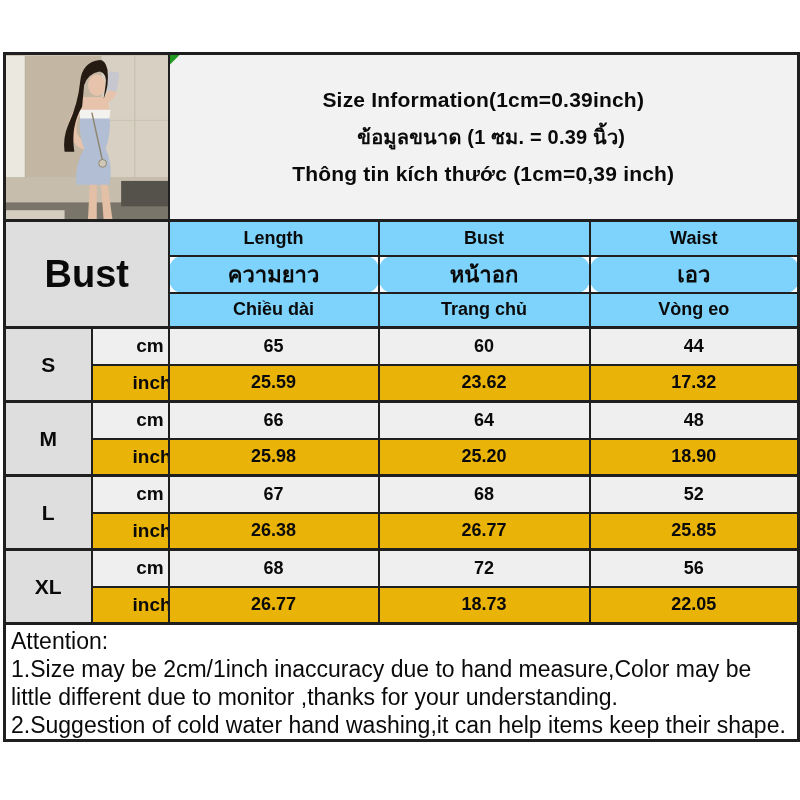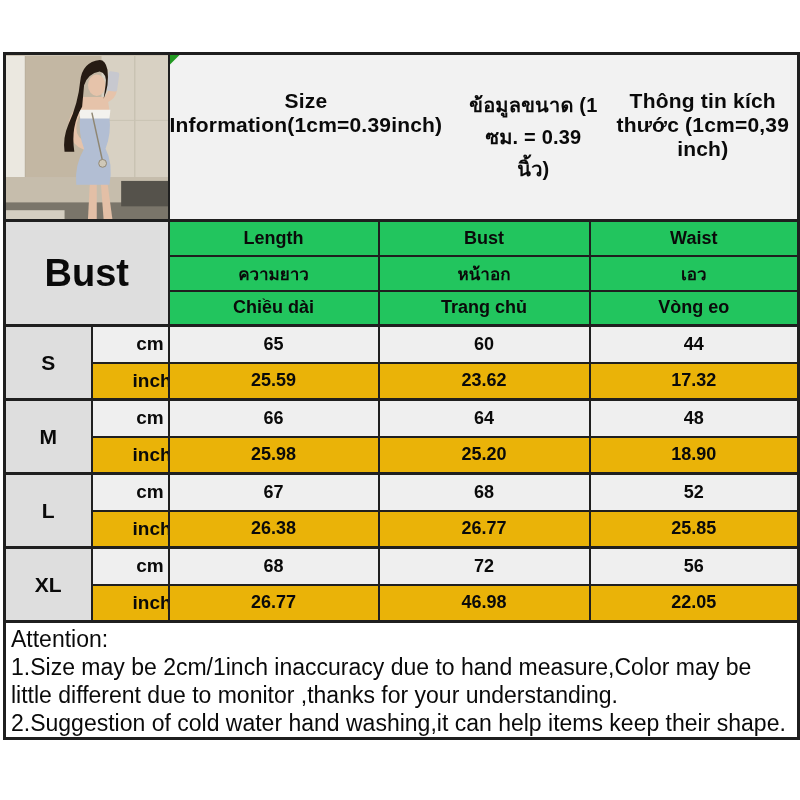--- a/index.html
+++ b/index.html
@@ -14,29 +14,29 @@
   table.size-table{border-collapse:collapse;table-layout:fixed;width:794px;
     border:3px solid var(--border);}
   td{border:2px solid var(--border);text-align:center;vertical-align:middle;
     overflow:hidden;padding:0;}
   tr.sep td{border-top-width:3px;}
 
   
   .photo-cell{height:167px;padding:0;background:#cdc4b4;}
   .photo-cell svg{display:block;}
   .title-cell{background:#f2f2f2;position:relative;}
-  .title-block{display:flex;flex-direction:row;gap:9px;}
+  .title-block{display:flex;flex-direction:column;gap:9px;}
   .title-line{font-weight:bold;font-size:21px;letter-spacing:0.2px;}
   .title-line.th{font-size:20px;padding-left:16px;}
   .corner-flag{position:absolute;left:0;top:0;width:10px;height:10px;
     clip-path:polygon(0 0,100% 0,0 100%);}
 
   
-  .hdr{background:#22c55e;font-weight:bold;font-size:18px;height:35px;}
-  .hdr.th{font-size:17px;}
+  .hdr{background:#7dd3fc;font-weight:bold;font-size:18px;height:35px;}
+  .hdr.th{font-size:22px;border-radius:14px;}
   .size-hd{background:#dedede;font-weight:bold;font-size:38px;}
 
   
   .szlbl{background:#dedede;font-weight:bold;font-size:21px;}
   .unit{font-weight:bold;font-size:19px;height:37px;padding-left:40px;}
   .val{font-weight:bold;font-size:18px;height:37px;}
   .cmbg{background:#efefef;}
   .inbg{background:#eab308;}
 
   
@@ -160,21 +160,21 @@
       <tr class="sep">
         <td class="szlbl" rowspan="2">XL</td>
         <td class="unit cmbg">cm</td>
         <td class="val cmbg">68</td>
         <td class="val cmbg">72</td>
         <td class="val cmbg">56</td>
       </tr>
       <tr>
         <td class="unit inbg">inch</td>
         <td class="val inbg">26.77</td>
-        <td class="val inbg">46.98</td>
+        <td class="val inbg">18.73</td>
         <td class="val inbg">22.05</td>
       </tr>
 
       <tr class="sep">
         <td class="attn-cell" colspan="5">
           <p>Attention:</p>
           <p class="attn-note1">1.Size may be 2cm/1inch inaccuracy due to hand measure,Color may be little different due to monitor ,thanks for your understanding.</p>
           <p>2.Suggestion of cold water hand washing,it can help items keep their shape.</p>
         </td>
       </tr>

